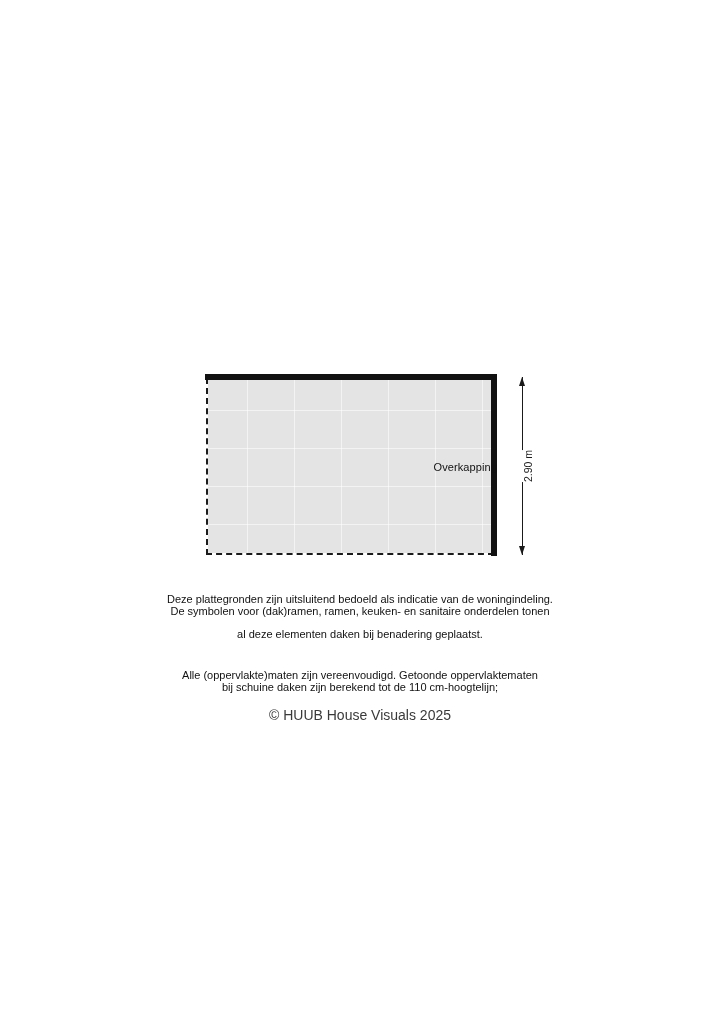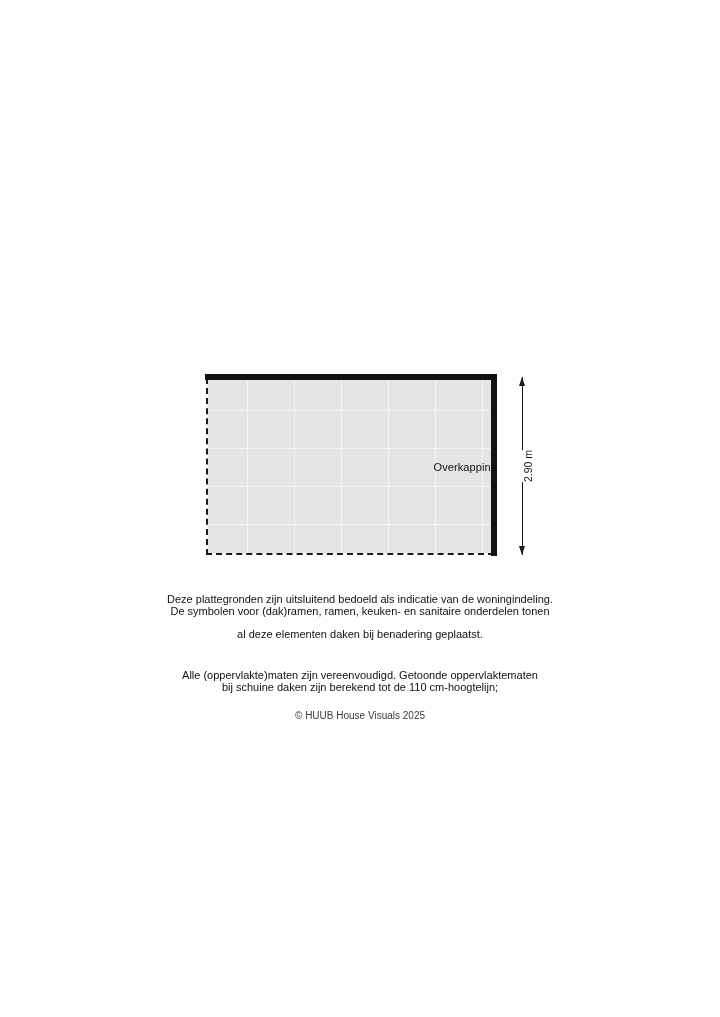--- a/index.html
+++ b/index.html
@@ -188,21 +188,21 @@
   }
   #disclaimer .para {
     font-size: 11px;
     line-height: 11.5px;
     margin: 0;
   }
   #disclaimer .para.second {
     margin-top: 30px;
   }
   #disclaimer .copyright {
-    font-size: 10px;
+    font-size: 14px;
     line-height: 11.5px;
     margin-top: 17px;
     color: #3a3a3a;
   }
 </style>
 </head>
 <body>
 
 <div id="floorplan-page">
 

